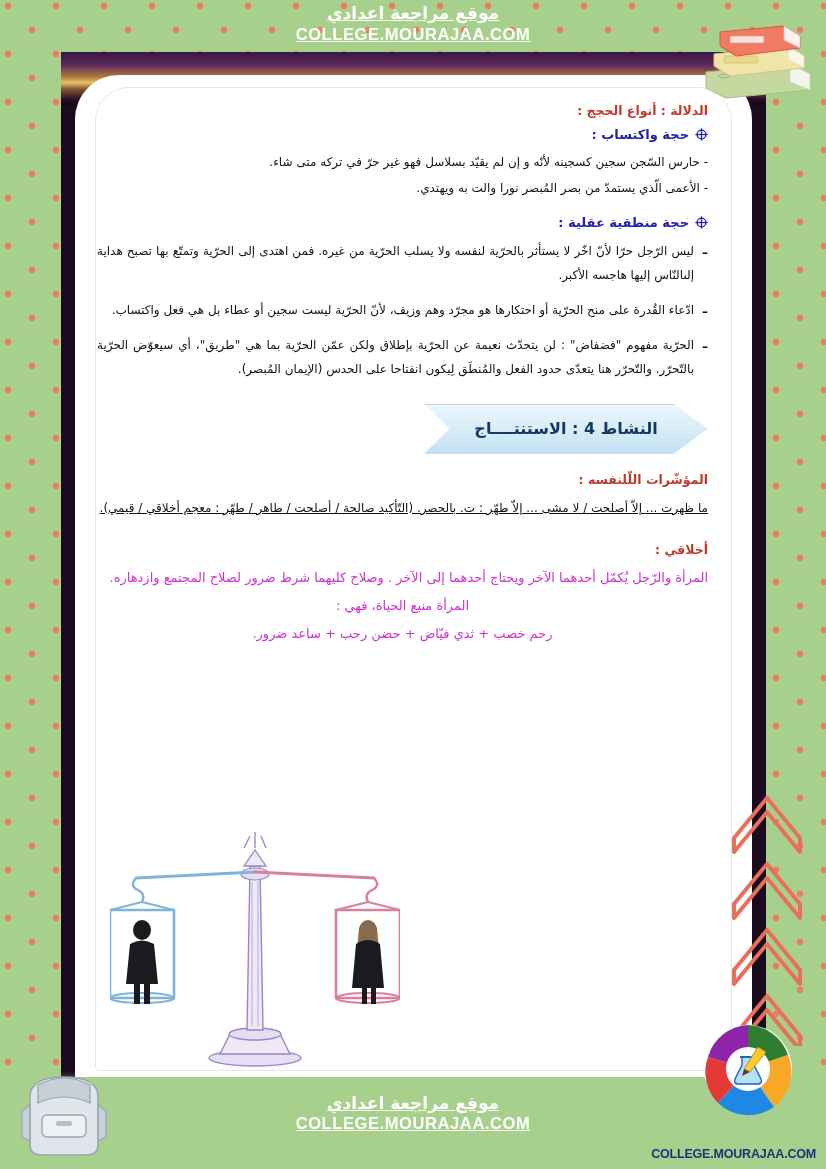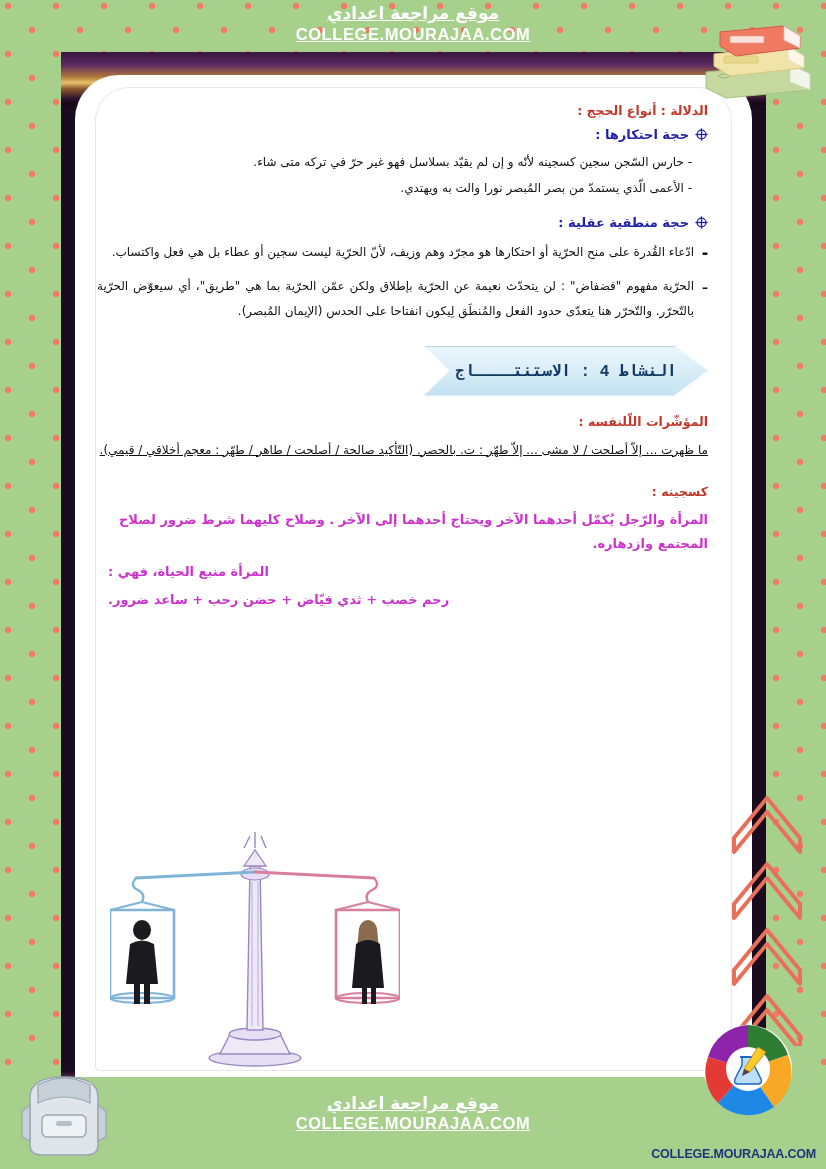--- a/index.html
+++ b/index.html
@@ -206,21 +206,21 @@
     position: relative;
     flex: 0 0 auto;
   }
   .target-icon svg { display:block; }
 
   .body-line {
     color: #111111;
     font-size: 12px;
     line-height: 1.95;
     text-align: right;
-    margin: 0 16px 3px 0;
+    margin: 0 0 3px 0;
   }
   .para {
     color: #111111;
     font-size: 12px;
     line-height: 2.05;
     text-align: justify;
     text-align-last: right;
     margin: 0 0 10px 0;
     padding-right: 14px;
     position: relative;
@@ -250,34 +250,33 @@
     display: flex;
     align-items: center;
     justify-content: center;
   }
   .chev-text {
     font-size: 16px;
     font-weight: bold;
     color: #123a63;
     direction: rtl;
     letter-spacing: 0.3px;
-    font-family: Liberation Mono, monospace;
   }
 
   .magenta-line {
     color: #cc33cc;
     font-size: 13px;
-    font-weight: bold;
+    font-weight: normal;
     line-height: 1.85;
     text-align: right;
-    margin: 0 0 4px 11px;
+    margin: 0 0 4px 0;
     direction: rtl;
   }
   .magenta-center {
-    text-align: left;
+    text-align: center;
   }
 
   
   .scale-wrap {
     position: absolute;
     left: 110px;
     top: 822px;
     width: 290px;
     height: 250px;
     z-index: 9;
@@ -339,39 +338,40 @@
     <div class="red-head">الدلالة : أنواع الحجج :</div>
 
     <div class="blue-head">
       <span class="target-icon">
         <svg width="13" height="13" viewBox="0 0 13 13">
           <circle cx="6.5" cy="6.5" r="4.4" fill="none" stroke="#2222aa" stroke-width="1.3"></circle>
           <line x1="6.5" y1="0.4" x2="6.5" y2="12.6" stroke="#2222aa" stroke-width="1.3"></line>
           <line x1="0.4" y1="6.5" x2="12.6" y2="6.5" stroke="#2222aa" stroke-width="1.3"></line>
         </svg>
       </span>
-      <span>حجة احتكارها :</span>
+      <span>حجة واكتساب :</span>
     </div>
 
     <div class="body-line">- حارس السّجن سجين كسجينه لأنّه و إن لم يقيّد بسلاسل فهو غير حرّ في تركه متى شاء.</div>
     <div class="body-line">- الأعمى الّذي يستمدّ من بصر المُبصر نورا والت به ويهتدي.</div>
 
     <div class="blue-head" style="margin-top:14px;margin-left:41px;">
       <span class="target-icon">
         <svg width="13" height="13" viewBox="0 0 13 13">
           <circle cx="6.5" cy="6.5" r="4.4" fill="none" stroke="#2222aa" stroke-width="1.3"></circle>
           <line x1="6.5" y1="0.4" x2="6.5" y2="12.6" stroke="#2222aa" stroke-width="1.3"></line>
           <line x1="0.4" y1="6.5" x2="12.6" y2="6.5" stroke="#2222aa" stroke-width="1.3"></line>
         </svg>
       </span>
       <span>حجة منطقية عقلية :</span>
     </div>
 
     <div class="para">
       <span class="dash">–</span>
+      <span>ليس الرّجل حرّا لأنّ اخّر لا يستأثر بالحرّية لنفسه ولا يسلب الحرّية من غيره. فمن اهتدى إلى الحرّية وتمتّع بها تصبح هداية إلىالنّاس إليها هاجسه الأكبر.</span>
     </div>
     <div class="para">
       <span class="dash">–</span>
       <span>ادّعاء القُدرة على منح الحرّية أو احتكارها هو مجرّد وهم وزيف، لأنّ الحرّية ليست سجين أو عطاء بل هي فعل واكتساب.</span>
     </div>
     <div class="para">
       <span class="dash">–</span>
       <span>الحرّية مفهوم "فضفاض" : لن يتحدّث نعيمة عن الحرّية بإطلاق ولكن عمّن الحرّية بما هي "طريق"، أي سيعوّض الحرّية بالتّحرّر. والتّحرّر هنا يتعدّى حدود الفعل والمُنطَق لِيكون انفتاحا على الحدس (الإيمان المُبصر).</span>
     </div>
 
@@ -380,21 +380,21 @@
         <span class="chev-text">النشاط 4 : الاستنتــــاج</span>
       </div>
     </div>
 
     <div class="red-head">المؤشّرات اللّلنفسه :</div>
 
     <div class="para" style="padding-right:0;text-decoration:underline;">
       <span>ما ظهرت ... إلاّ أصلحت / لا مشى ... إلاّ طهّر : ت. بالحصر. (التّأكيد صالحة / أصلحت / طاهر / طهّر : معجم أخلاقي / قيمي).</span>
     </div>
 
-    <div class="red-head" style="margin-top:22px;">كسجينه :</div>
+    <div class="red-head" style="margin-top:22px;">أخلاقي :</div>
 
     <div class="magenta-line">المرأة والرّجل يُكمّل أحدهما الآخر ويحتاج أحدهما إلى الآخر . وصلاح كليهما شرط ضرور لصلاح المجتمع وازدهاره.</div>
     <div class="magenta-line magenta-center">المرأة منبع الحياة، فهي :</div>
     <div class="magenta-line magenta-center">رحم خصب + ثدي فيّاض + حضن رحب + ساعد ضرور.</div>
   </div>
 
   <div class="scale-wrap">
     <svg width="290" height="250" viewBox="0 0 290 250">
 
       <ellipse cx="145" cy="236" rx="46" ry="8" fill="#e6def3" stroke="#9b86c4" stroke-width="1.4"></ellipse>

